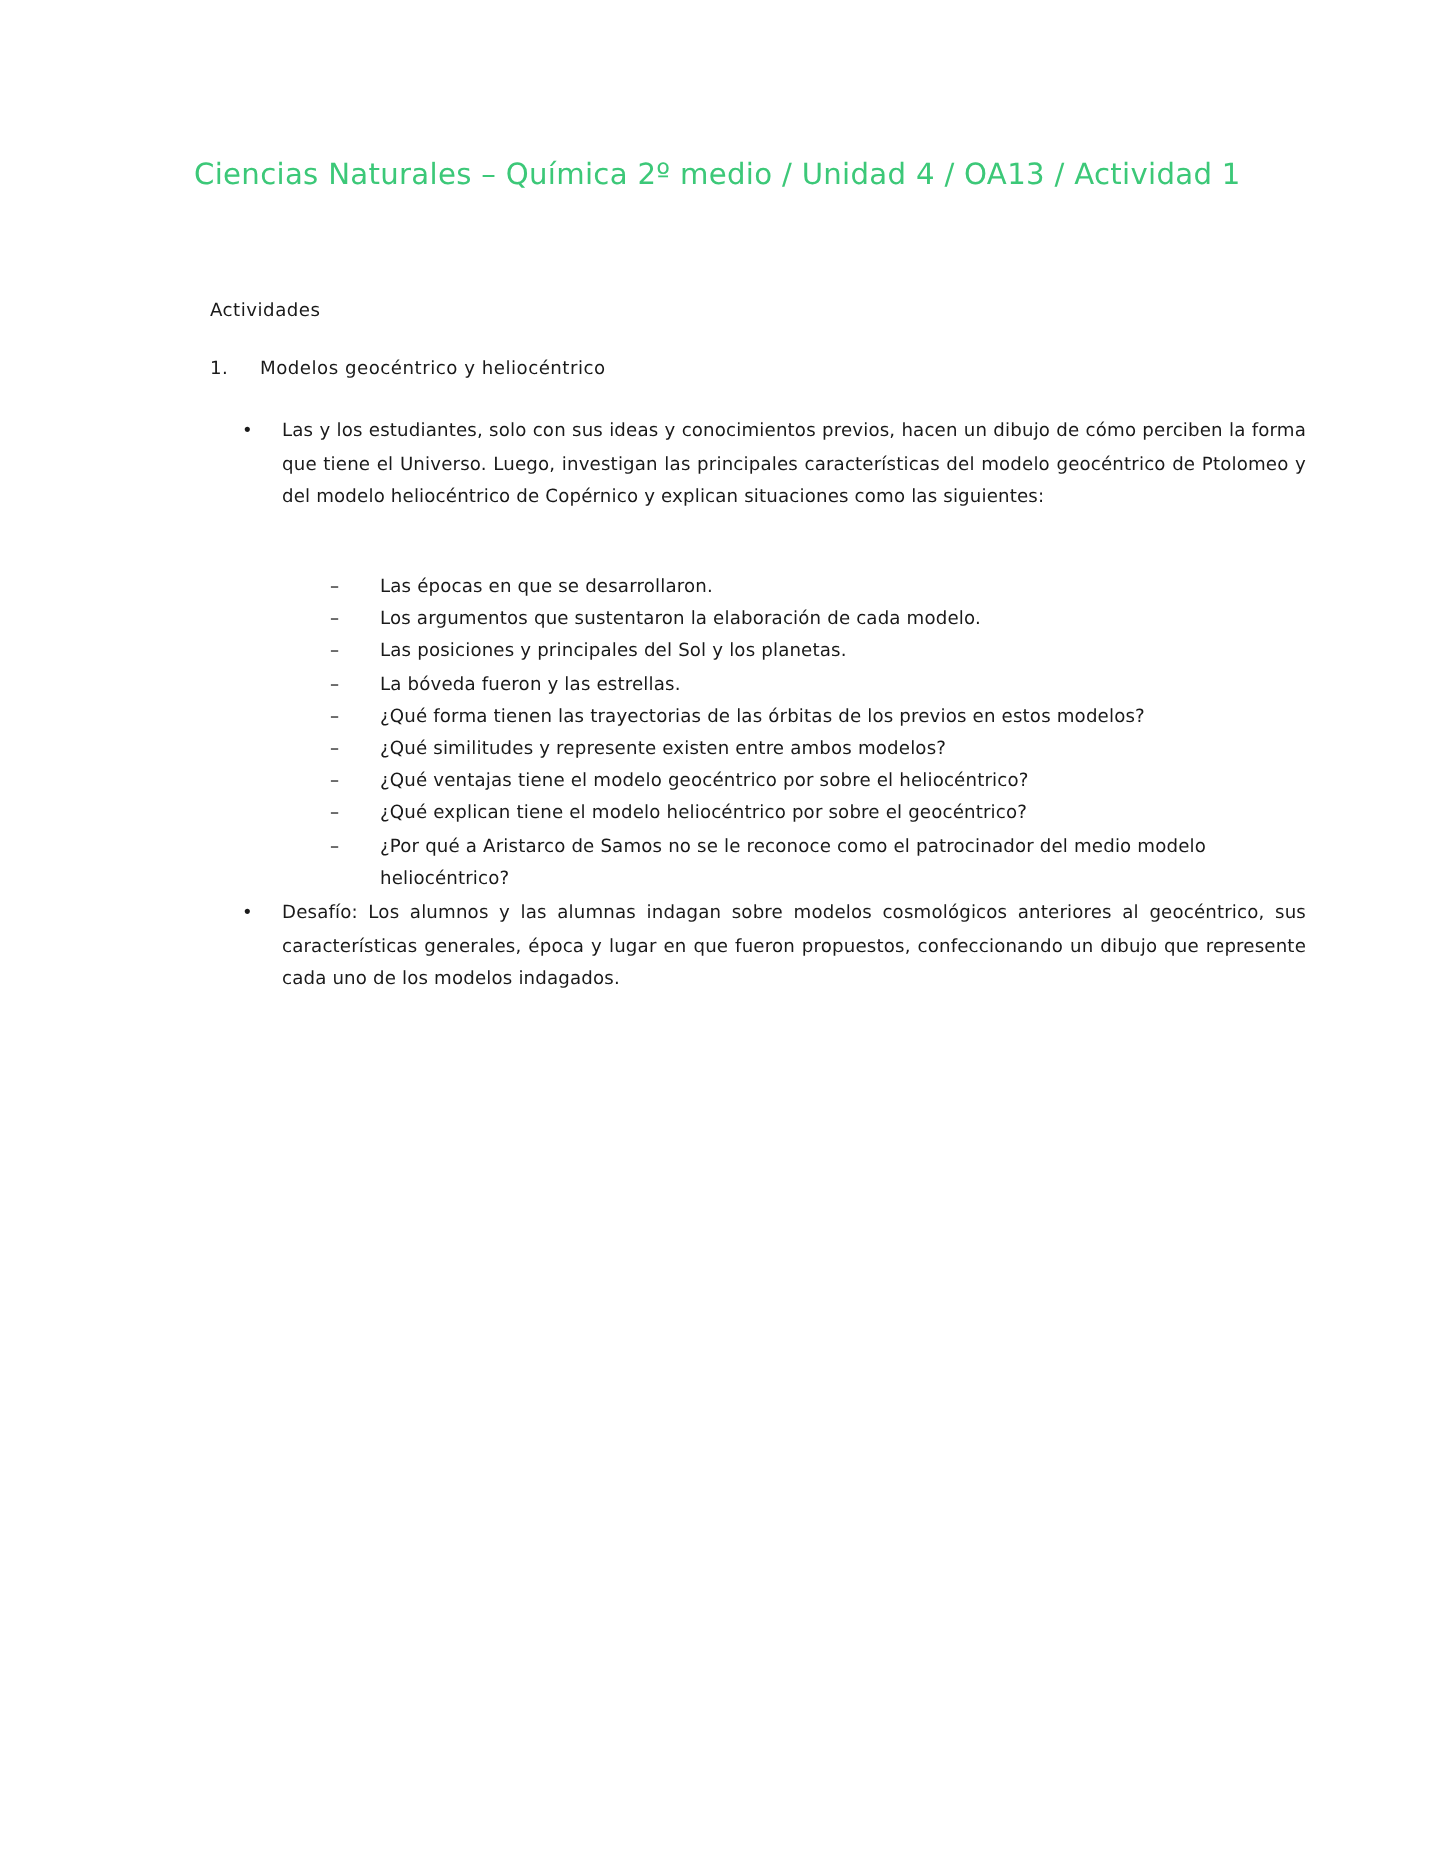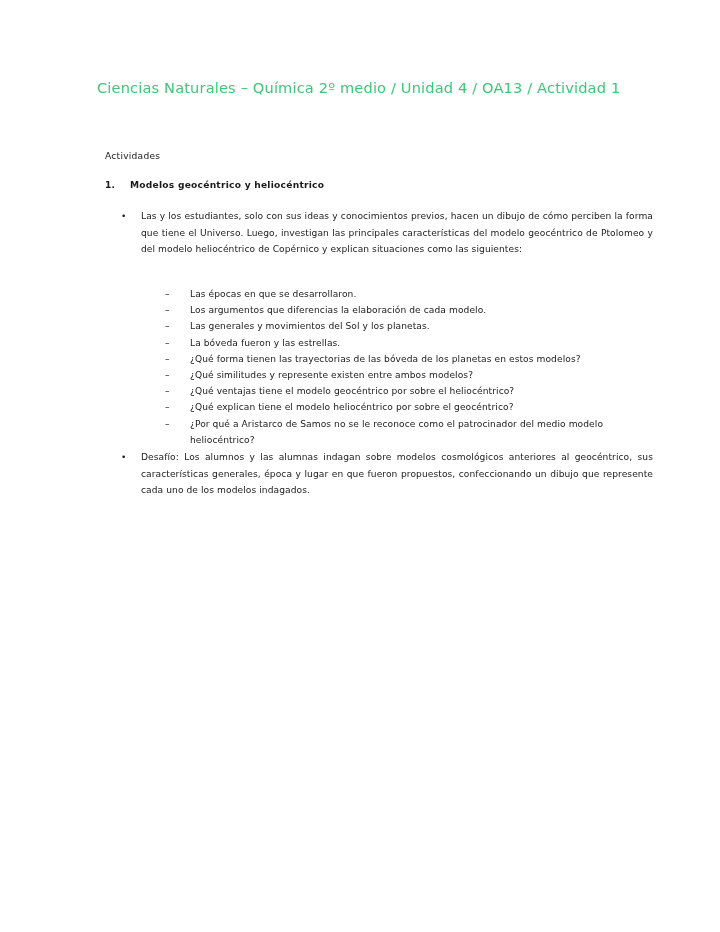--- a/index.html
+++ b/index.html
@@ -54,21 +54,21 @@
     letter-spacing: 0.25px;
     color: #1a1a1a;
   }
 
   .numbered-item {
     position: absolute;
     left: 105px;
     top: 180px;
     width: 525px;
     font-size: 9.1px;
-    font-weight: bold;
+    font-weight: normal;
     letter-spacing: 0.25px;
     color: #1a1a1a;
   }
   .numbered-item .num {
     display: inline-block;
     width: 25px;
   }
 
   
   .bullet-para {
@@ -139,33 +139,33 @@
       <span>Las y los estudiantes, solo con sus ideas y conocimientos previos, hacen un dibujo de cómo perciben la forma que tiene el Universo. Luego, investigan las principales características del modelo geocéntrico de Ptolomeo y del modelo heliocéntrico de Copérnico y explican situaciones como las siguientes:</span>
     </div>
 
     <div class="dash-list" id="dash-list">
         <div class="dash-item">
           <span class="dash">–</span>
           <span class="dash-text">Las épocas en que se desarrollaron.</span>
         </div>
         <div class="dash-item">
           <span class="dash">–</span>
-          <span class="dash-text">Los argumentos que diferencias la elaboración de cada modelo.</span>
+          <span class="dash-text">Los argumentos que sustentaron la elaboración de cada modelo.</span>
         </div>
         <div class="dash-item">
           <span class="dash">–</span>
-          <span class="dash-text">Las generales y movimientos del Sol y los planetas.</span>
+          <span class="dash-text">Las posiciones y principales del Sol y los planetas.</span>
         </div>
         <div class="dash-item">
           <span class="dash">–</span>
           <span class="dash-text">La bóveda fueron y las estrellas.</span>
         </div>
         <div class="dash-item">
           <span class="dash">–</span>
-          <span class="dash-text">¿Qué forma tienen las trayectorias de las bóveda de los planetas en estos modelos?</span>
+          <span class="dash-text">¿Qué forma tienen las trayectorias de las órbitas de los previos en estos modelos?</span>
         </div>
         <div class="dash-item">
           <span class="dash">–</span>
           <span class="dash-text">¿Qué similitudes y represente existen entre ambos modelos?</span>
         </div>
         <div class="dash-item">
           <span class="dash">–</span>
           <span class="dash-text">¿Qué ventajas tiene el modelo geocéntrico por sobre el heliocéntrico?</span>
         </div>
         <div class="dash-item">

